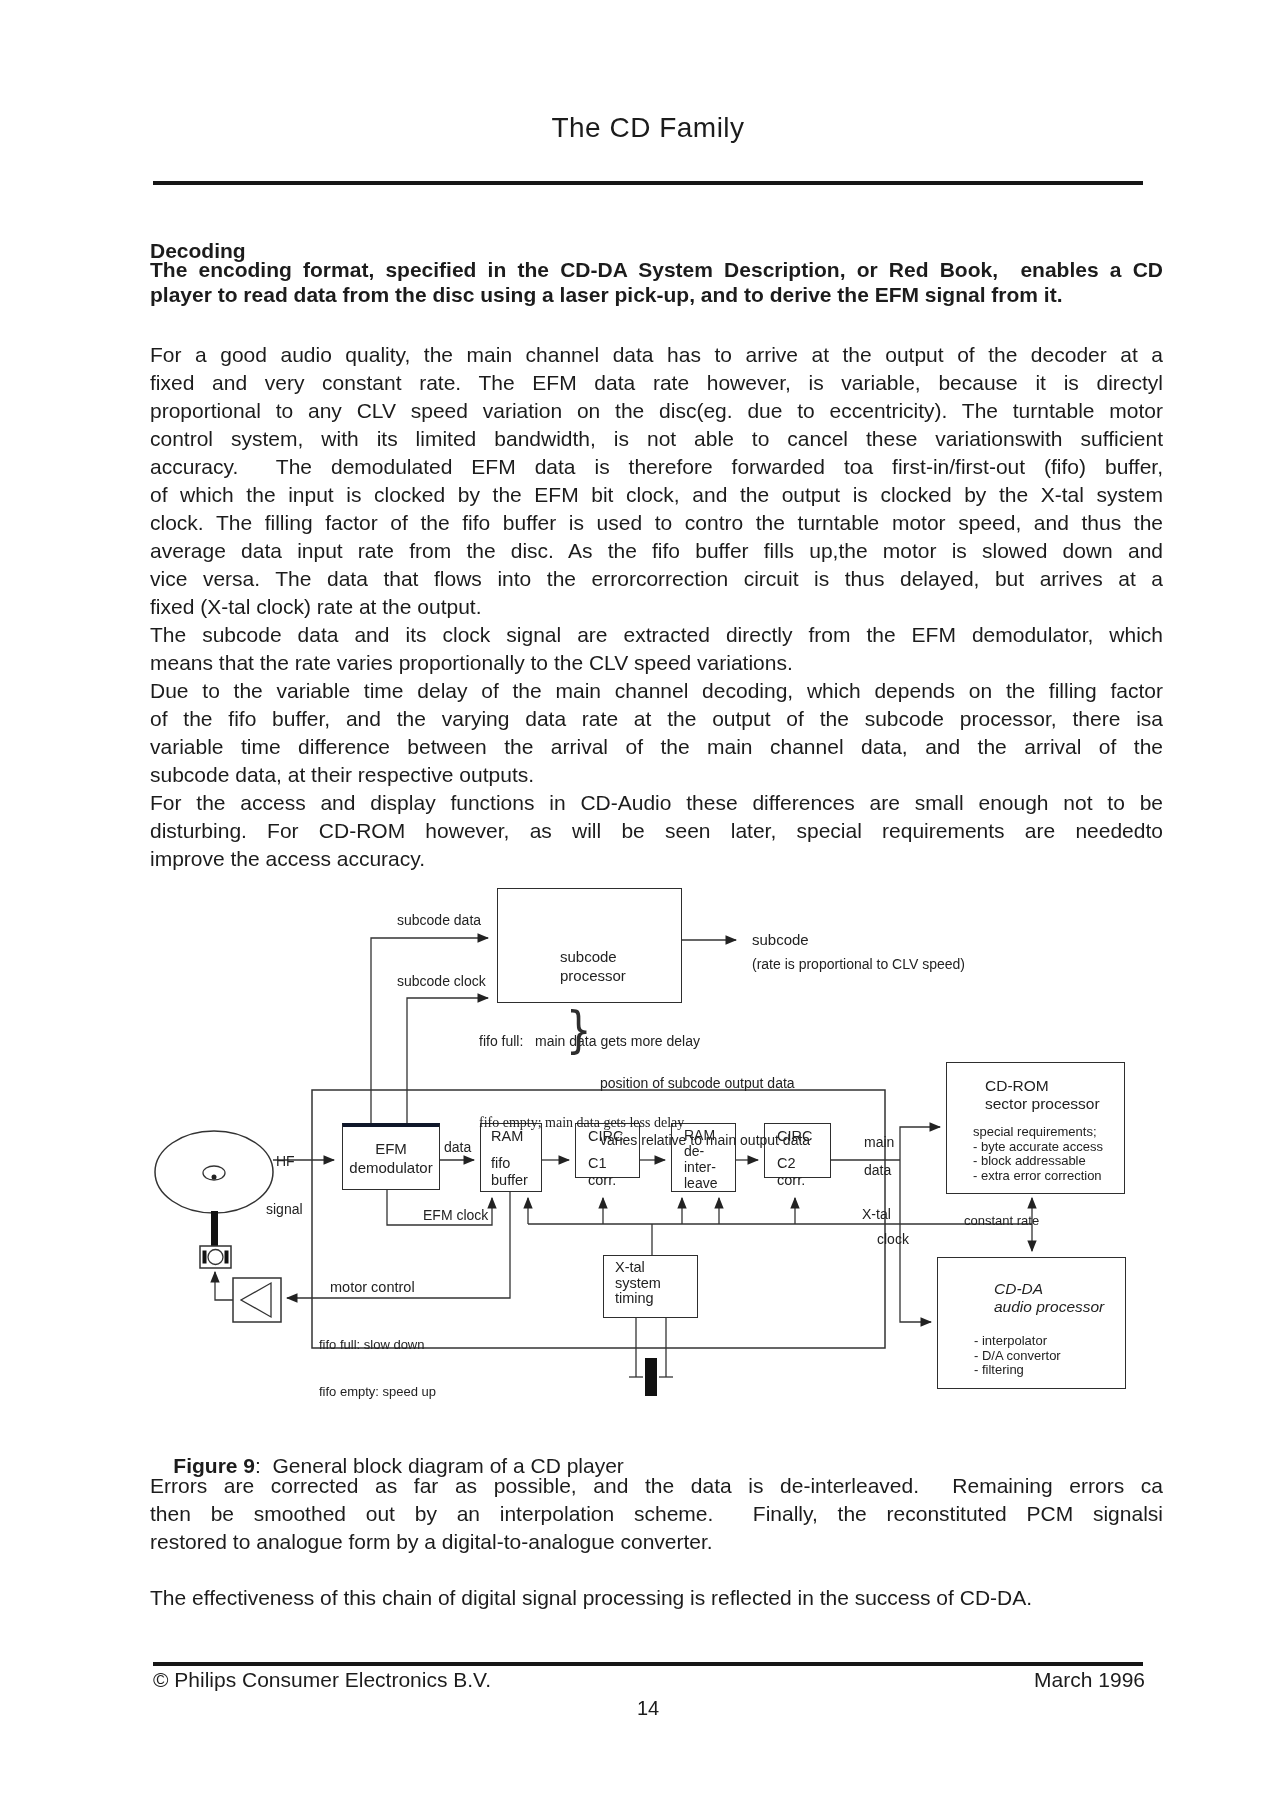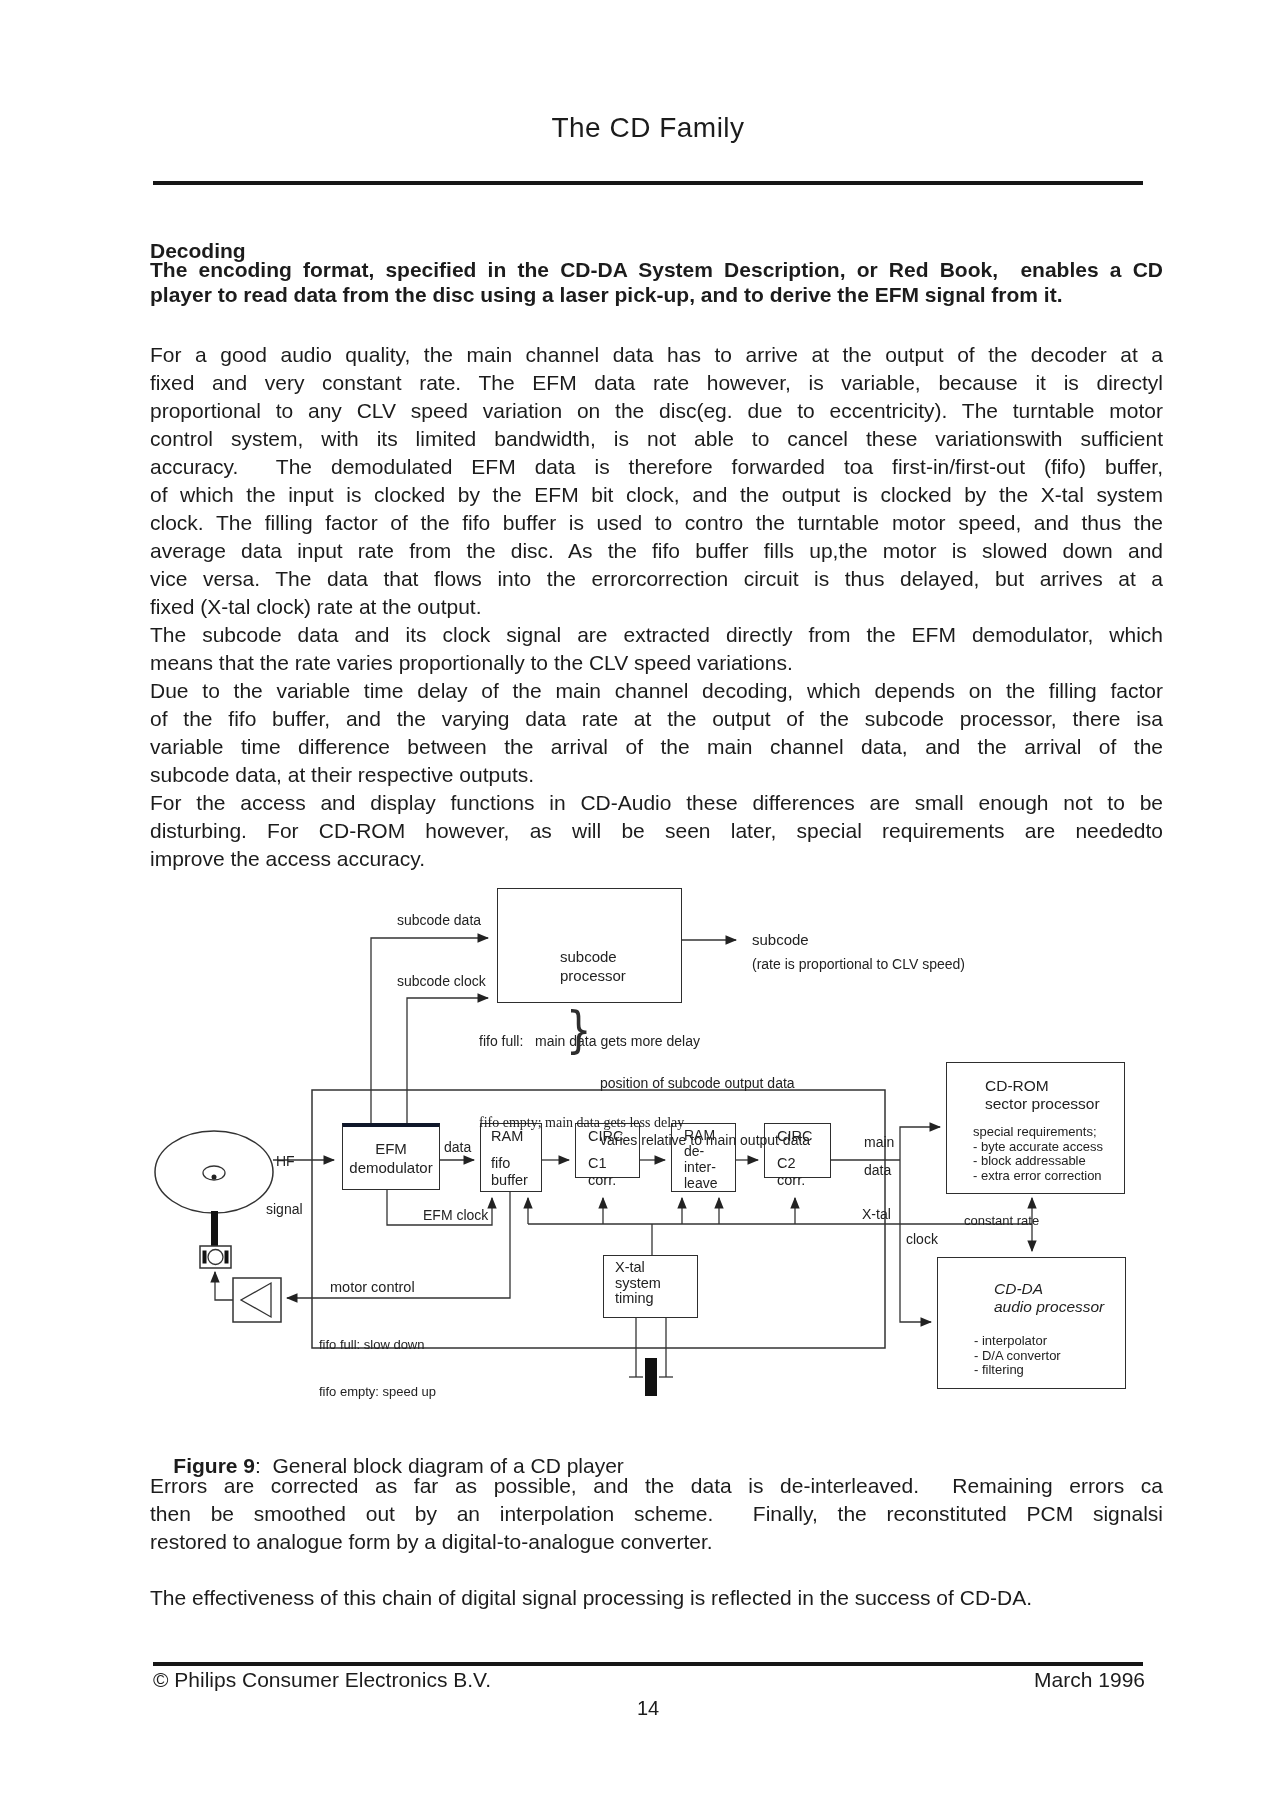--- a/index.html
+++ b/index.html
@@ -50,21 +50,21 @@
   .lbl-fifo-empty{left:479px;top:1114px;font-family:Liberation Serif, serif;}
   .lbl-brace{left:566px;top:1022px;font-size:50px;font-family:"DejaVu Sans",sans-serif;transform:scaleX(.8);transform-origin:left top;color:#2e2e2e;}
   .lbl-pos{left:600px;top:1036px;line-height:19px;}
   .lbl-hf{left:266px;top:1121px;line-height:16px;}
   .lbl-hf .l0{margin-left:10px;}
   .lbl-data-in{left:444px;top:1139px;}
   .lbl-efm-clock{left:423px;top:1207px;}
   .lbl-main{left:864px;top:1134px;}
   .lbl-data2{left:864px;top:1162px;}
   .lbl-xtal{left:862px;top:1206px;}
-  .lbl-clock{left:906px;top:1231px;}
+  .lbl-clock{left:877px;top:1231px;}
   .lbl-const{left:964px;top:1206px;font-size:13px;margin-top:6px;}
   .lbl-motor{left:330px;top:1279px;font-size:14.5px;}
   .lbl-motor-notes{left:319px;top:1306px;font-size:13px;line-height:15.5px;}
   .lbl-general{left:719px;top:1281px;font-size:16.5px;line-height:20px;}
   svg.wires{position:absolute;left:0;top:0;}
 </style>
 </head>
 <body>
 
 <div class="page">

